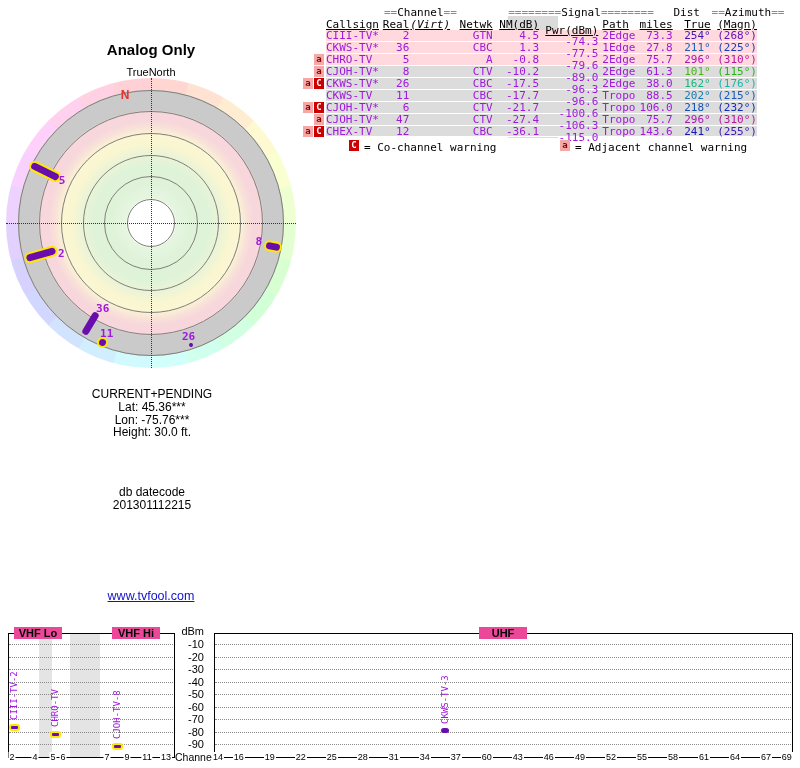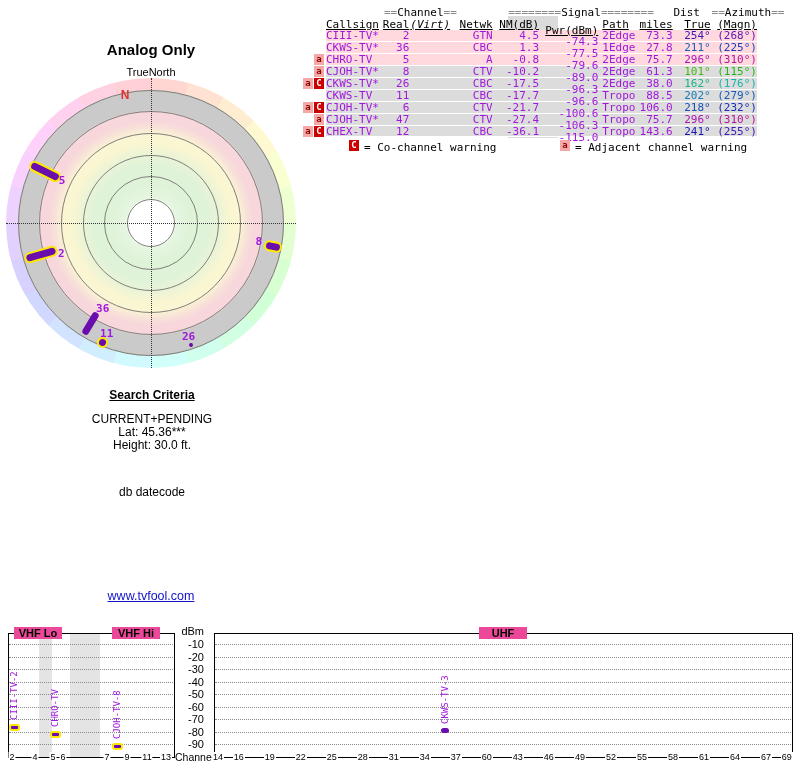--- a/index.html
+++ b/index.html
@@ -197,21 +197,21 @@
       <div class="trow drow tier-gray">
         <span class="c-call">CKWS-TV</span>
         <span class="c-real">11</span>
         <span class="c-virt"></span>
         <span class="c-netwk">CBC</span>
         <span class="c-nm">-17.7</span>
         <span class="c-pwr">-96.6</span>
         <span class="c-path">Tropo</span>
         <span class="c-miles">88.5</span>
         <span class="c-true" style="color: rgb(22, 123, 182);">202°</span>
-        <span class="c-magn" style="color: rgb(22, 89, 182);">(279°)</span>
+        <span class="c-magn" style="color: rgb(22, 89, 182);">(215°)</span>
       </div>
       <div class="trow drow tier-gray">
         <span class="c-call">CJOH-TV*</span>
         <span class="c-real">6</span>
         <span class="c-virt"></span>
         <span class="c-netwk">CTV</span>
         <span class="c-nm">-21.7</span>
         <span class="c-pwr">-100.6</span>
         <span class="c-path">Tropo</span>
         <span class="c-miles">106.0</span>
@@ -268,27 +268,28 @@
     </div>
   </div>
 <div class="abs" id="legend">
   <span class="wicon co" style="left:349px;top:0;">C</span>
   <span class="abs" style="left:364px;top:1px;">= Co-channel warning</span>
   <span class="wicon adj" style="left:560px;top:0;">a</span>
   <span class="abs" style="left:575px;top:1px;">= Adjacent channel warning</span>
 </div>
 
 <div class="abs" id="search">
-  <div id="search-title">Search Criteria</div>
   <div class="line">CURRENT+PENDING</div>
   <div class="line">Lat: 45.36***</div>
+  <div class="line">Lon: -75.76***</div>
   <div class="line">Height: 30.0 ft.</div>
 </div>
 <div class="abs" id="db-block">
   <div class="line">db datecode</div>
+  <div class="line">201301112215</div>
 </div>
 <div class="abs" id="site-link">
   <a href="#">www.tvfool.com</a>
 </div>
 
 <div id="chart">
   <div class="abs" id="dbm-label">dBm</div>
   <div class="abs" id="channel-label">Channel</div>
 <div class="grayband" style="left: 39px; top: 634px; width: 13px; height: 123px; position: absolute;"></div>
     <div class="grayband" style="left: 70px; top: 634px; width: 30px; height: 123px; position: absolute;"></div>

